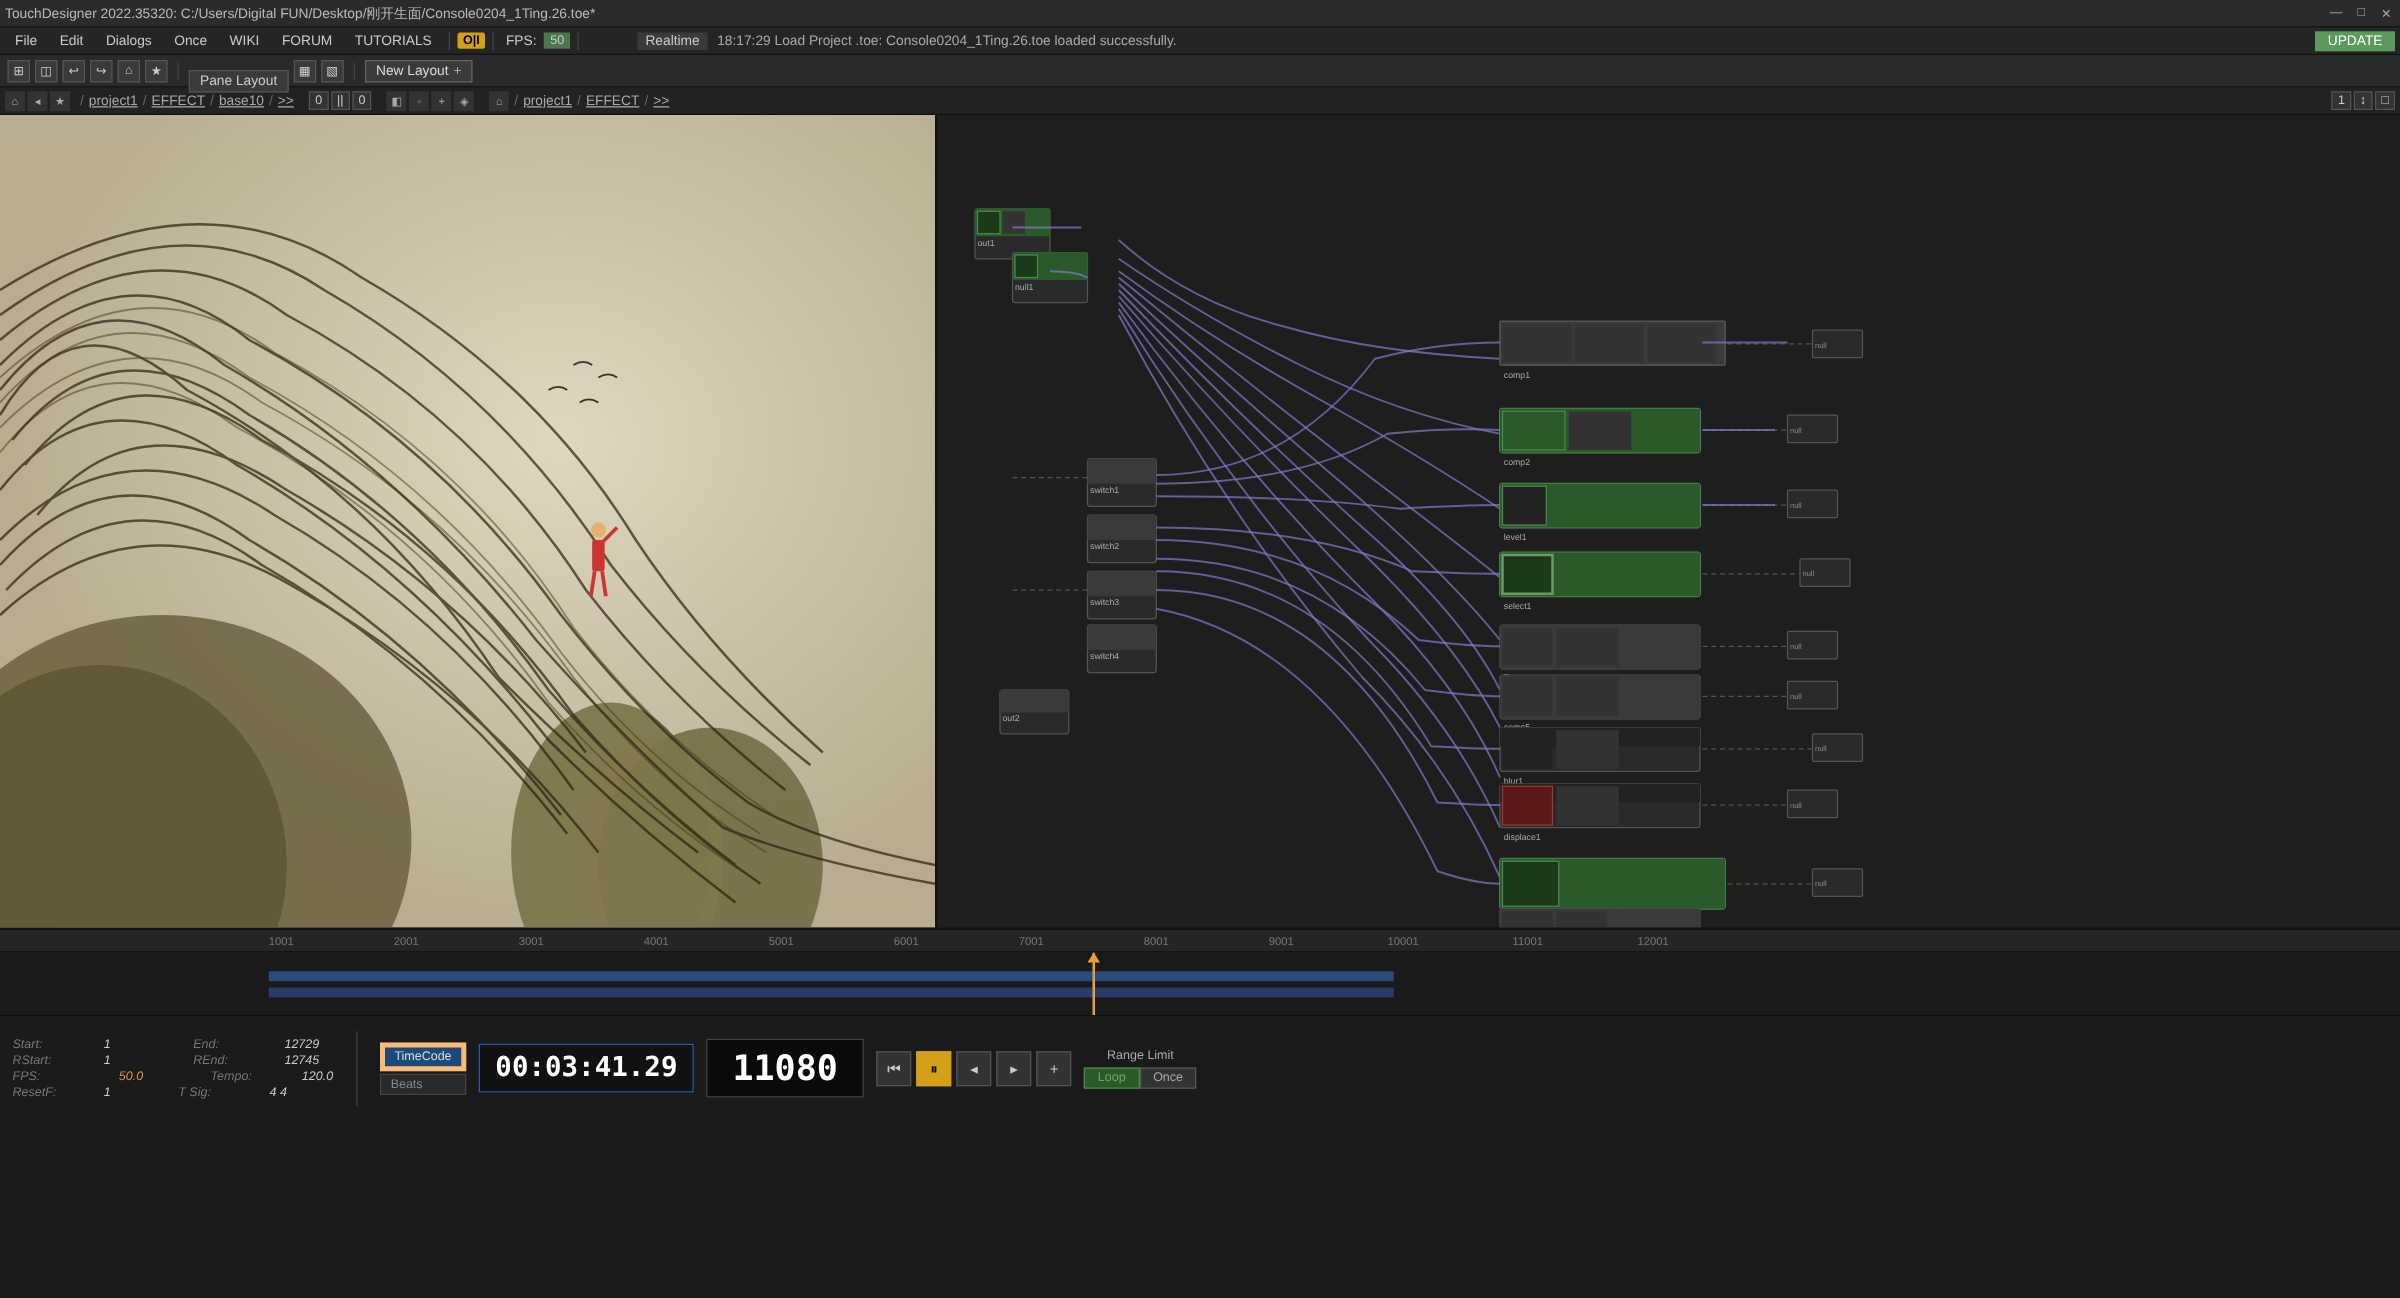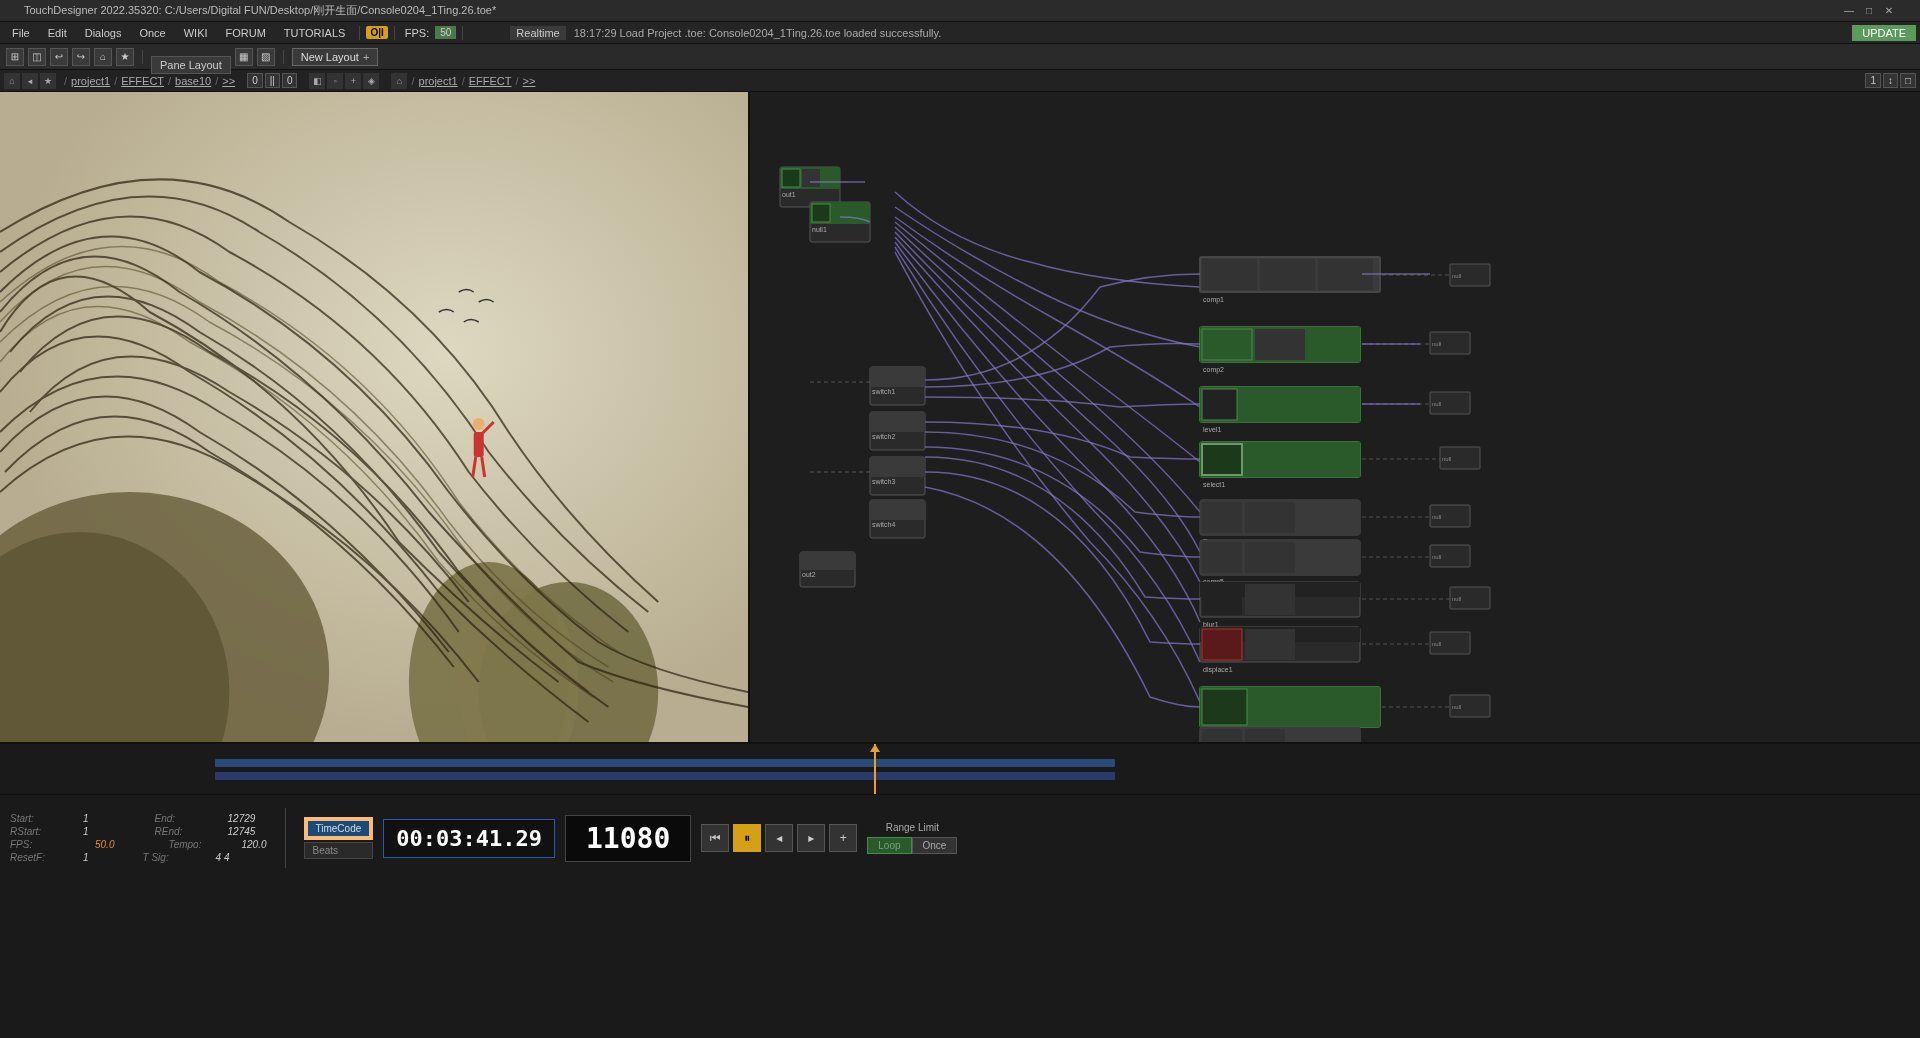--- a/index.html
+++ b/index.html
@@ -14,21 +14,21 @@
       position: relative;
     }
 
     
     #title-bar {
       height: 22px;
       background: #2b2b2b;
       display: flex;
       align-items: center;
       justify-content: space-between;
-      padding: 0 24px;
+      padding: 0 4px;
       border-bottom: 1px solid #111;
       gap: 16px;
     }
     #title-text {
       font-size: 11px;
       color: #bbb;
     }
     #window-controls {
       display: flex;
       gap: 6px;
@@ -704,20 +704,38 @@
       <rect x="452" y="637" width="40" height="31" fill="#333"></rect>
       <rect x="495" y="637" width="40" height="31" fill="#333"></rect>
       <text class="node-label" x="453" y="655">comp8</text>
 
     </svg>
   </div>
 </div>
 
 <div id="bottom-bar">
 
+  <div id="timeline-ruler" style="height:18px;background:#252525;position:relative;border-bottom:1px solid #111;">
+    <svg width="1920" height="18">
+      <rect width="1920" height="18" fill="#252525"></rect>
+
+      <text x="215" y="13" fill="#777" font-size="9" font-family="Arial">1001</text>
+      <text x="315" y="13" fill="#777" font-size="9" font-family="Arial">2001</text>
+      <text x="415" y="13" fill="#777" font-size="9" font-family="Arial">3001</text>
+      <text x="515" y="13" fill="#777" font-size="9" font-family="Arial">4001</text>
+      <text x="615" y="13" fill="#777" font-size="9" font-family="Arial">5001</text>
+      <text x="715" y="13" fill="#777" font-size="9" font-family="Arial">6001</text>
+      <text x="815" y="13" fill="#777" font-size="9" font-family="Arial">7001</text>
+      <text x="915" y="13" fill="#777" font-size="9" font-family="Arial">8001</text>
+      <text x="1015" y="13" fill="#777" font-size="9" font-family="Arial">9001</text>
+      <text x="1110" y="13" fill="#777" font-size="9" font-family="Arial">10001</text>
+      <text x="1210" y="13" fill="#777" font-size="9" font-family="Arial">11001</text>
+      <text x="1310" y="13" fill="#777" font-size="9" font-family="Arial">12001</text>
+    </svg>
+  </div>
 
   <div id="timeline-area" style="height:50px;background:#1e1e1e;position:relative;border-bottom:1px solid #111;">
     <svg width="1920" height="50">
       <rect width="1920" height="50" fill="#1a1a1a"></rect>
 
       <rect x="215" y="15" width="900" height="8" fill="#2a4a7a" rx="1"></rect>
       <rect x="215" y="28" width="900" height="8" fill="#2a3a6a" rx="1"></rect>
 
       <line x1="875" y1="0" x2="875" y2="50" stroke="#e8a030" stroke-width="2"></line>
       <polygon points="875,0 870,8 880,8" fill="#e8a030"></polygon>

